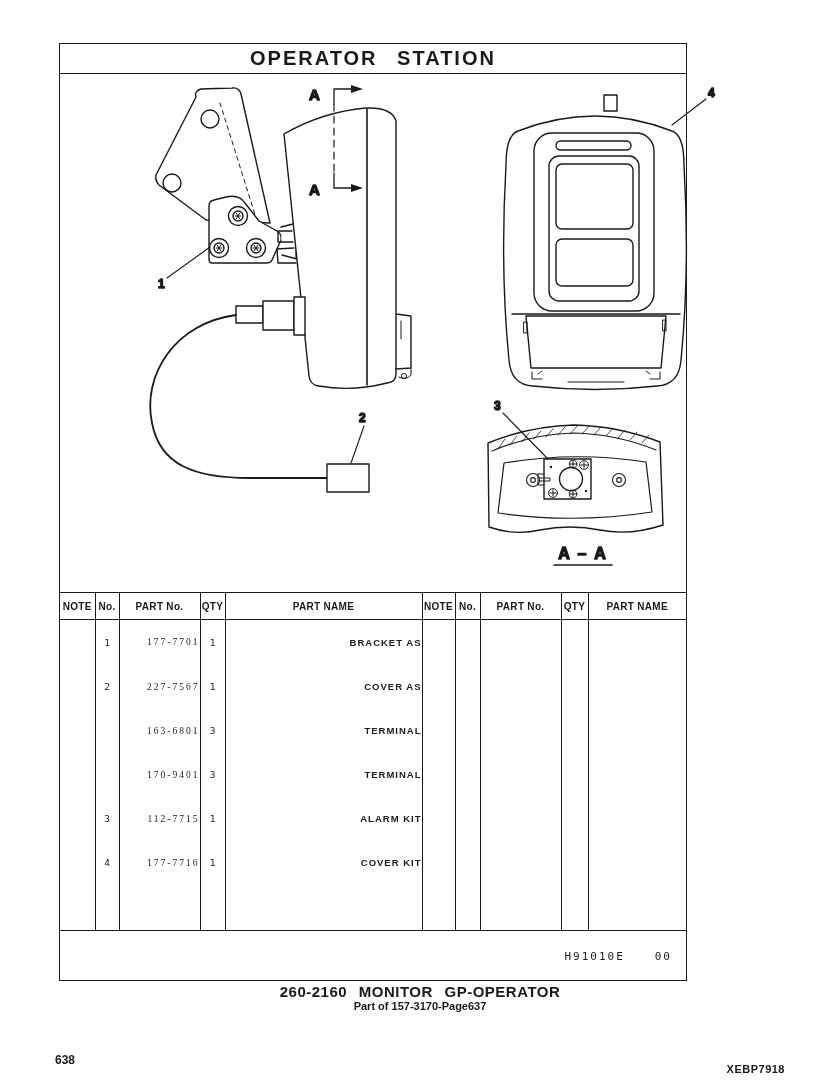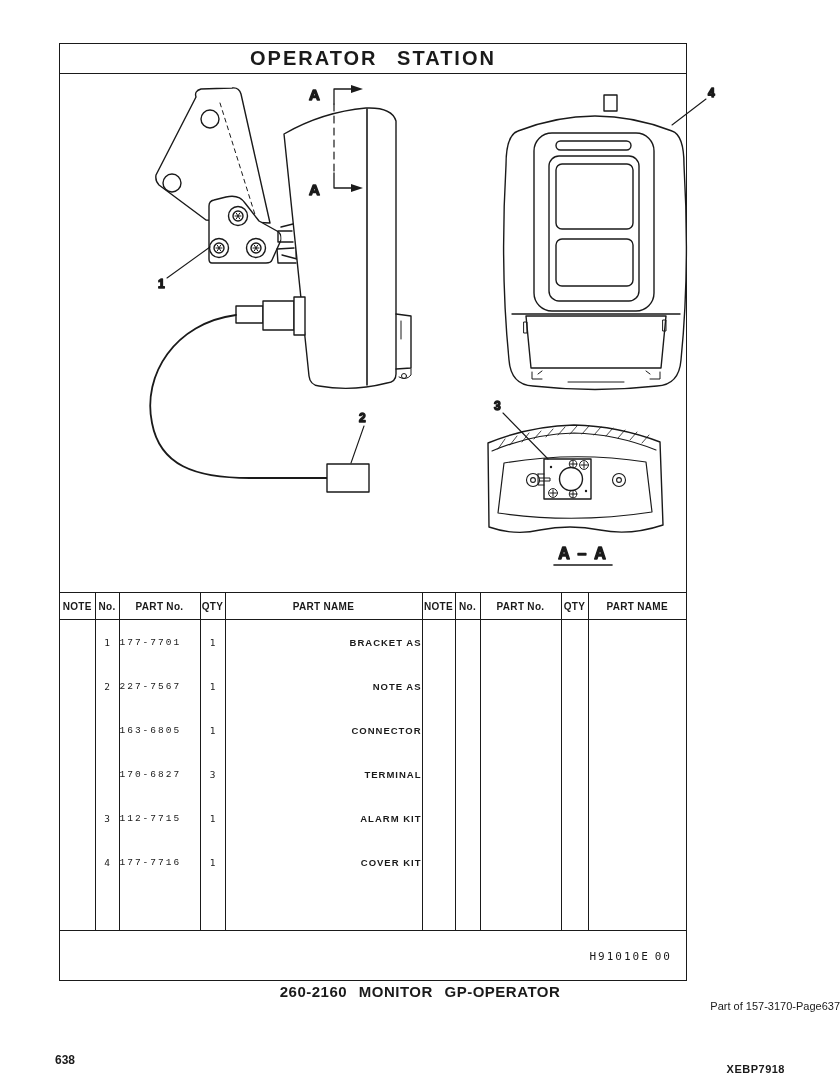--- a/index.html
+++ b/index.html
@@ -29,42 +29,42 @@
     white-space:nowrap; vertical-align:middle;
   }
   .parts-table tr > *:first-child { border-left:none; }
   .parts-table thead th {
     height:26px; border-bottom:1.6px solid #1a1a1a;
     font-size:10px; font-weight:600; text-align:center; letter-spacing:0.3px;
   }
   .parts-table tbody td { height:15px; font-size:9.5px; }
   .col-note, .col-no, .col-qty { text-align:center; font-family:"DejaVu Sans Mono", monospace; }
   .col-partno {
-    text-align:left; font-family:Liberation Mono, monospace;
+    text-align:right; font-family:Liberation Serif, serif;
     letter-spacing:2px; font-size:9.5px;
   }
   .col-name {
     text-align:right; padding-left:8px; font-weight:bold;
     letter-spacing:1px; font-size:9px;
   }
   .col-name.indent { padding-left:20px; }
   .filler-row td { height:auto; }
   .code-strip {
     position:absolute; bottom:0; left:0; right:0; height:48px;
     text-align:right; padding:18px 14px 0 0; box-sizing:border-box;
     font-family:"DejaVu Sans Mono", monospace; font-size:11px; letter-spacing:2px;
   }
-  .code-strip .rev { margin-left:5px; }
+  .code-strip .rev { margin-left:30px; }
   .doc-title {
     position:absolute; top:983px; left:0; width:840px; text-align:center;
     font-size:15px; font-weight:bold; letter-spacing:0.5px; word-spacing:7px;
   }
   .doc-subtitle {
-    position:absolute; top:1000px; left:0; width:840px; text-align:right;
-    font-size:11px; font-weight:400;
+    position:absolute; top:1000px; left:0; width:840px; text-align:center;
+    font-size:11px; font-weight:700;
   }
   .page-number { position:absolute; left:55px; top:1053px; font-size:12px; font-weight:600; }
   .doc-code { position:absolute; right:55px; top:1055px; font-size:11px; font-weight:bold; letter-spacing:0.5px;margin-top:8px; }
   svg text { font-family:"Liberation Sans", sans-serif; fill:#1a1a1a; }
   svg .callout { font-size:12px; font-weight:600; }
   svg .section-letter { font-size:15px; font-weight:bold; }
   svg .section-title { font-size:16px; font-weight:bold; letter-spacing:2px; }
 </style>
 </head>
 <body>
@@ -238,43 +238,43 @@
             <td class="col-no"></td>
             <td class="col-partno"></td>
             <td class="col-qty"></td>
             <td class="col-name"></td>
           </tr>
           <tr>
             <td class="col-note"></td>
             <td class="col-no">2</td>
             <td class="col-partno">227-7567</td>
             <td class="col-qty">1</td>
-            <td class="col-name">NOTE AS</td>
-            <td class="col-note"></td>
-            <td class="col-no"></td>
-            <td class="col-partno"></td>
-            <td class="col-qty"></td>
-            <td class="col-name"></td>
-          </tr>
-          <tr>
-            <td class="col-note"></td>
-            <td class="col-no"></td>
-            <td class="col-partno">163-6805</td>
-            <td class="col-qty">1</td>
-            <td class="col-name indent">CONNECTOR</td>
+            <td class="col-name">COVER AS</td>
+            <td class="col-note"></td>
+            <td class="col-no"></td>
+            <td class="col-partno"></td>
+            <td class="col-qty"></td>
+            <td class="col-name"></td>
+          </tr>
+          <tr>
+            <td class="col-note"></td>
+            <td class="col-no"></td>
+            <td class="col-partno">163-6801</td>
+            <td class="col-qty">3</td>
+            <td class="col-name indent">TERMINAL</td>
             <td class="col-note"></td>
             <td class="col-no"></td>
             <td class="col-partno"></td>
             <td class="col-qty"></td>
             <td class="col-name indent"></td>
           </tr>
           <tr>
             <td class="col-note"></td>
             <td class="col-no"></td>
-            <td class="col-partno">170-6827</td>
+            <td class="col-partno">170-9401</td>
             <td class="col-qty">3</td>
             <td class="col-name indent">TERMINAL</td>
             <td class="col-note"></td>
             <td class="col-no"></td>
             <td class="col-partno"></td>
             <td class="col-qty"></td>
             <td class="col-name indent"></td>
           </tr>
           <tr>
             <td class="col-note"></td>

